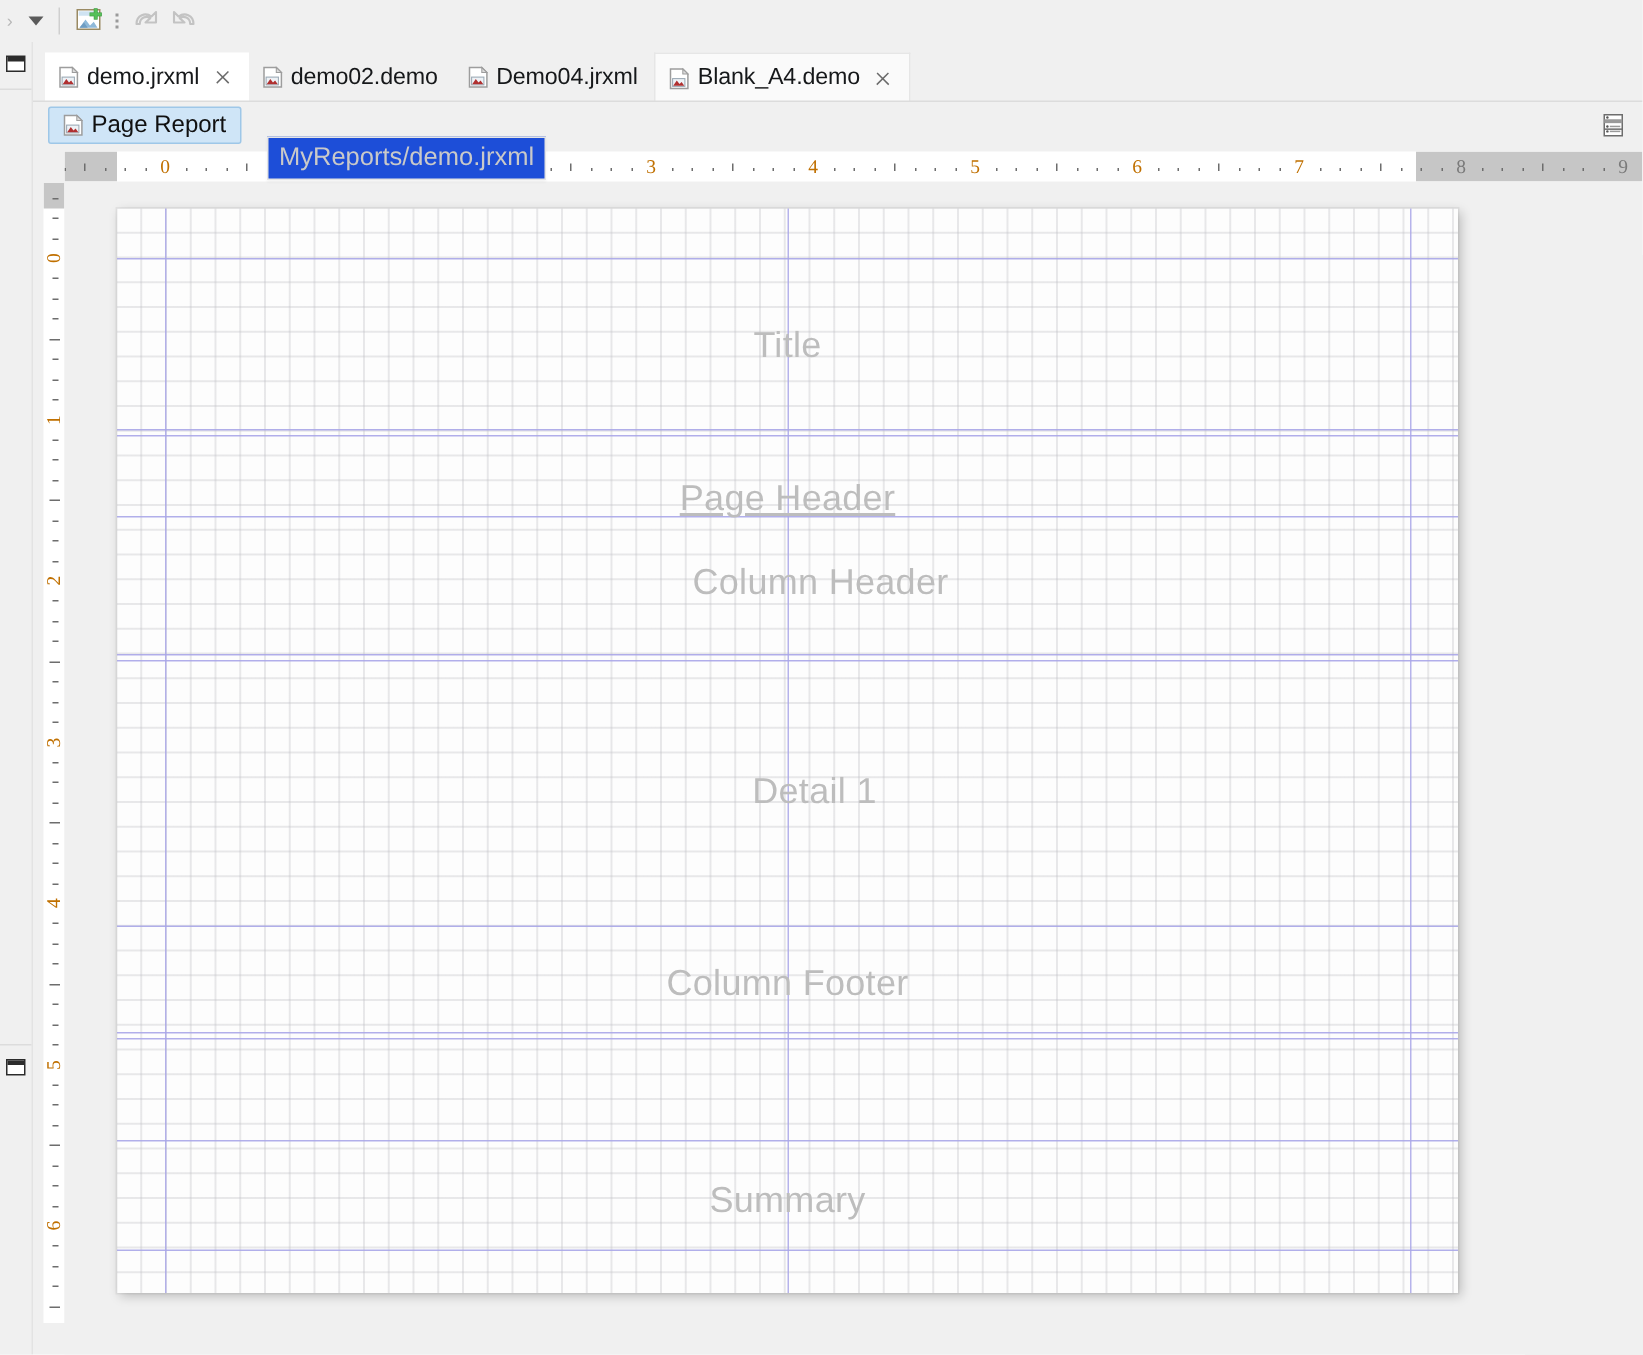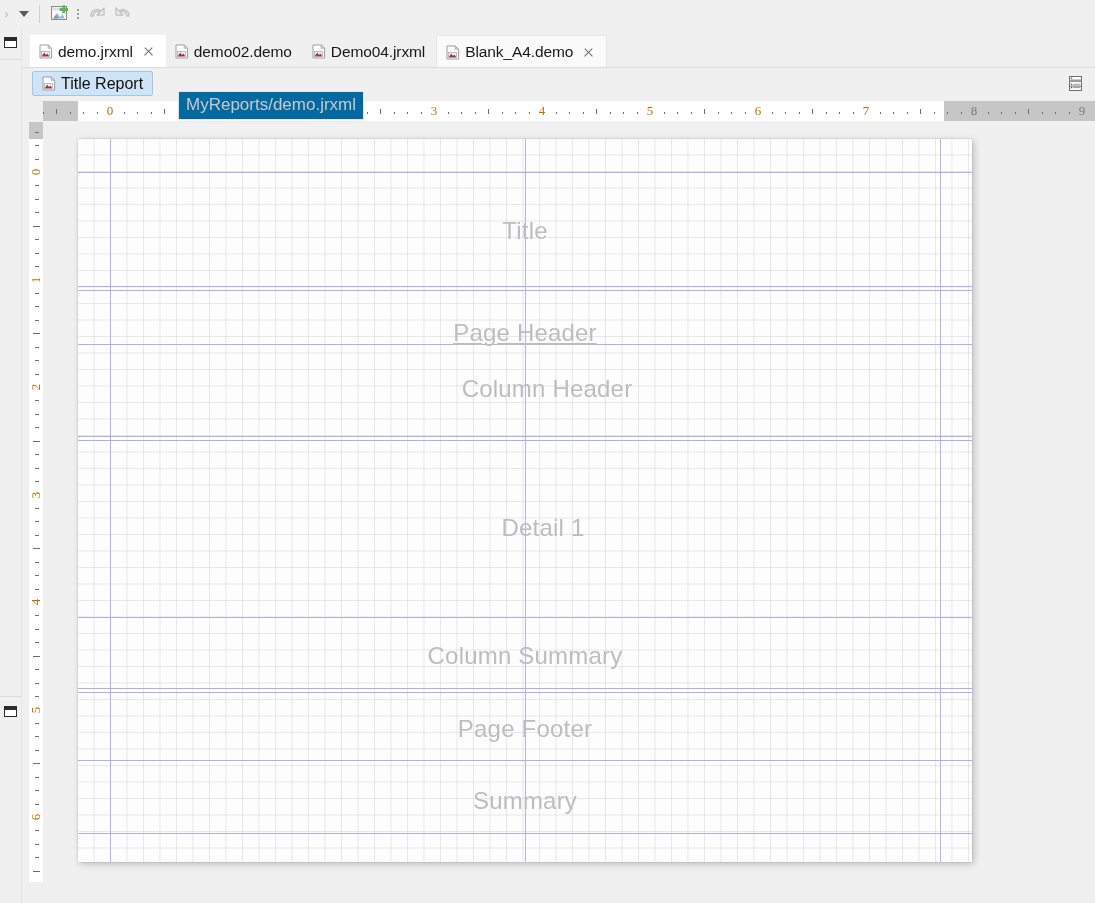--- a/index.html
+++ b/index.html
@@ -165,21 +165,21 @@
 
   .band-label{
     position:absolute;left:0;right:0;text-align:center;
     font-size:24px;color:#bdbdbd;font-weight:400;letter-spacing:.2px;
     pointer-events:none;
   }
 
   
   .tooltip{
     position:absolute;left:178px;top:91px;
-    background:#0369a1;border:1px solid #e4e4e4;
+    background:#1d4ed8;border:1px solid #e4e4e4;
     padding:3px 7px 4px 7px;font-size:17px;color:#c9c9c9;white-space:nowrap;
     box-shadow:0 1px 2px rgba(0,0,0,.05);
   }
 </style>
 </head>
 <body>
 
 <div class="app">
 
   <div class="toolbar">
@@ -295,21 +295,21 @@
   <div class="subbar">
     <div class="subtab">
       <span class="fileicon">
         <svg width="14" height="15" viewBox="0 0 14 15">
           <path d="M1 1 H9.2 L12.6 4.3 V14 H1 Z" fill="#ffffff" stroke="#9d9d9d" stroke-width="1"></path>
           <path d="M9.2 1 L12.6 4.3 H9.2 Z" fill="#dcdcdc" stroke="#9d9d9d" stroke-width=".7"></path>
           <rect x="2.4" y="7.4" width="8.2" height="5.2" fill="#eef2f6" stroke="#9aa8b4" stroke-width=".7"></rect>
           <path d="M2.8 12.2 L5.2 8.6 L7 11 L8.4 9.6 L10.2 12.2 Z" fill="#b03030"></path>
         </svg>
       </span>
-      <span>Title Report</span>
+      <span>Page Report</span>
     </div>
 
     <div class="subbar-menu">
       <svg width="21" height="19" viewBox="0 0 21 19">
         <rect x="4.5" y="2.5" width="12" height="14" fill="#ffffff" stroke="#6d6d6d" stroke-width="1"></rect>
         <rect x="4.5" y="5.5" width="12" height="2.6" fill="#9a9a9a"></rect>
         <circle cx="6.6" cy="4.3" r=".8" fill="#555"></circle>
         <circle cx="6.6" cy="10.3" r=".8" fill="#555"></circle>
         <circle cx="6.6" cy="13.6" r=".8" fill="#555"></circle>
         <rect x="8.2" y="9.8" width="7" height="1" fill="#9a9a9a"></rect>
@@ -478,21 +478,20 @@
       <div class="hguide double" style="top:297px;"></div>
       <div class="hguide" style="top:478px;"></div>
       <div class="hguide double" style="top:549px;"></div>
       <div class="hguide" style="top:621px;"></div>
       <div class="hguide" style="top:694px;"></div>
 
       <div class="band-label" style="top:78px;">Title</div>
       <div class="band-label" style="top:180px;text-decoration:underline;">Page Header</div>
       <div class="band-label" style="top:236px;margin-left:44px;">Column Header</div>
       <div class="band-label" style="top:375px;padding-left:36px;">Detail 1</div>
-      <div class="band-label" style="top:503px;">Column Summary</div>
-      <div class="band-label" style="top:576px;">Page Footer</div>
+      <div class="band-label" style="top:503px;">Column Footer</div>
       <div class="band-label" style="top:648px;">Summary</div>
     </div>
   </div>
 
   <div class="tooltip">MyReports/demo.jrxml</div>
 
 </div>
 
 </body></html>

